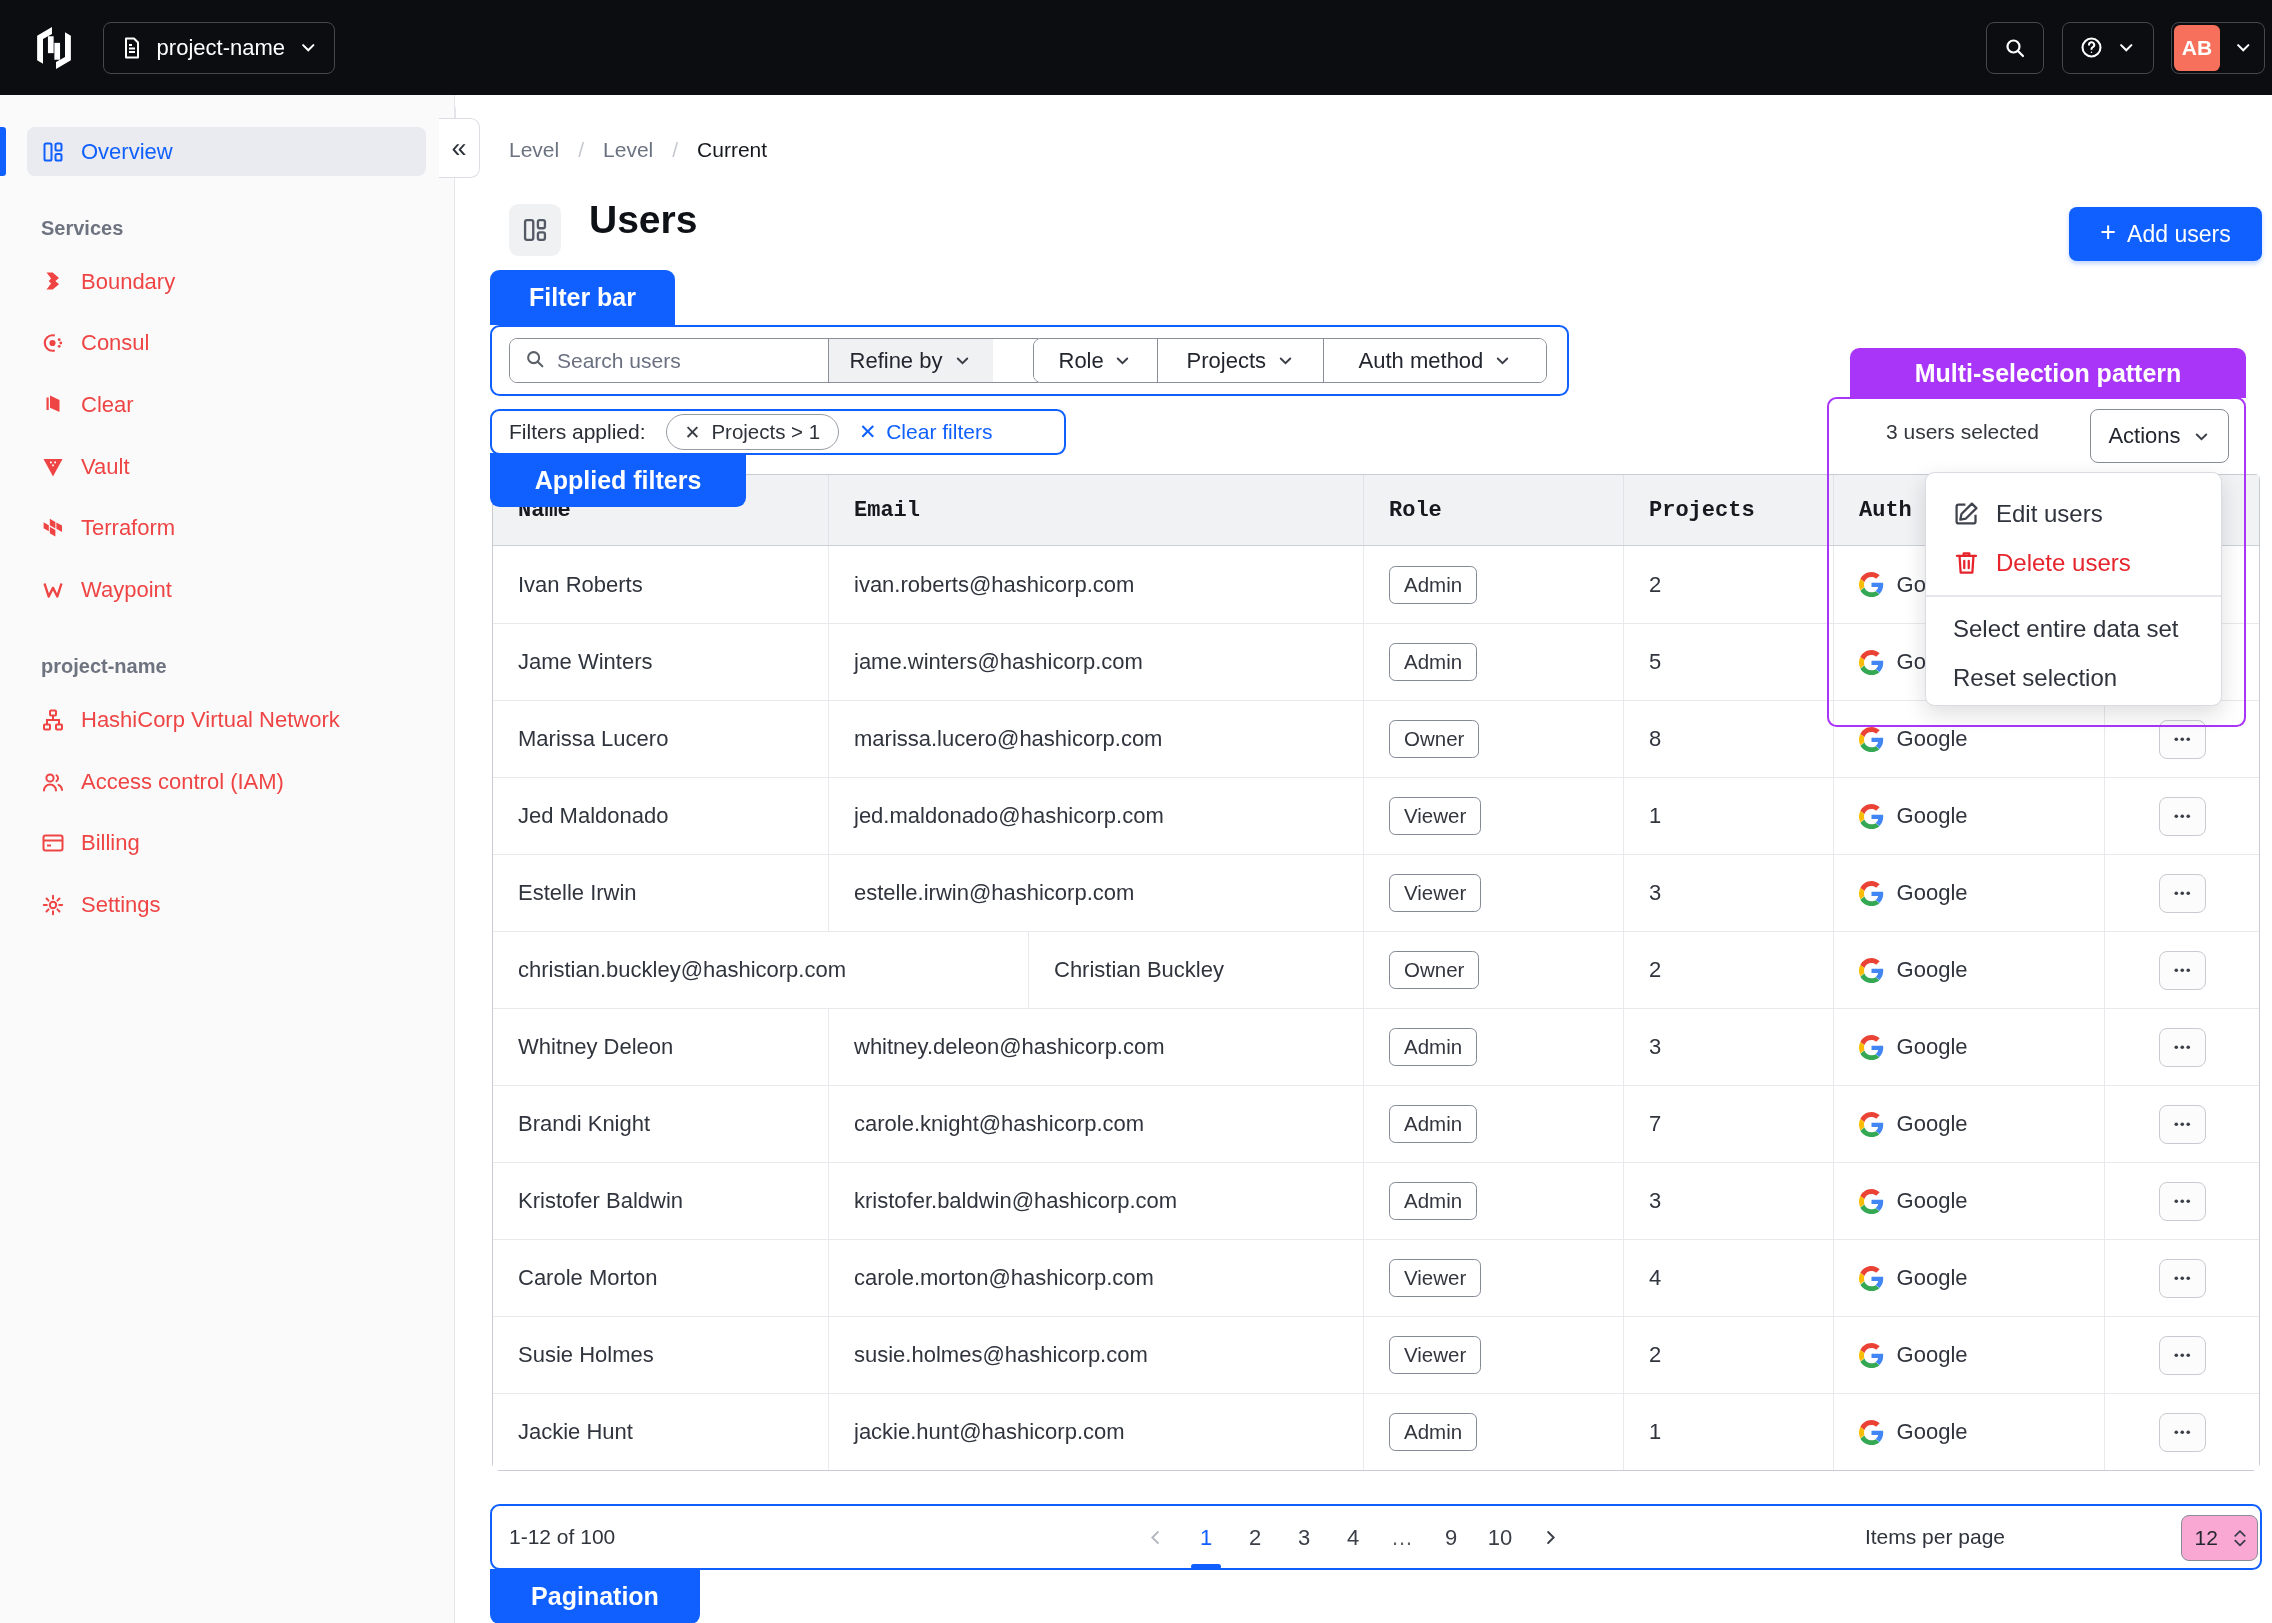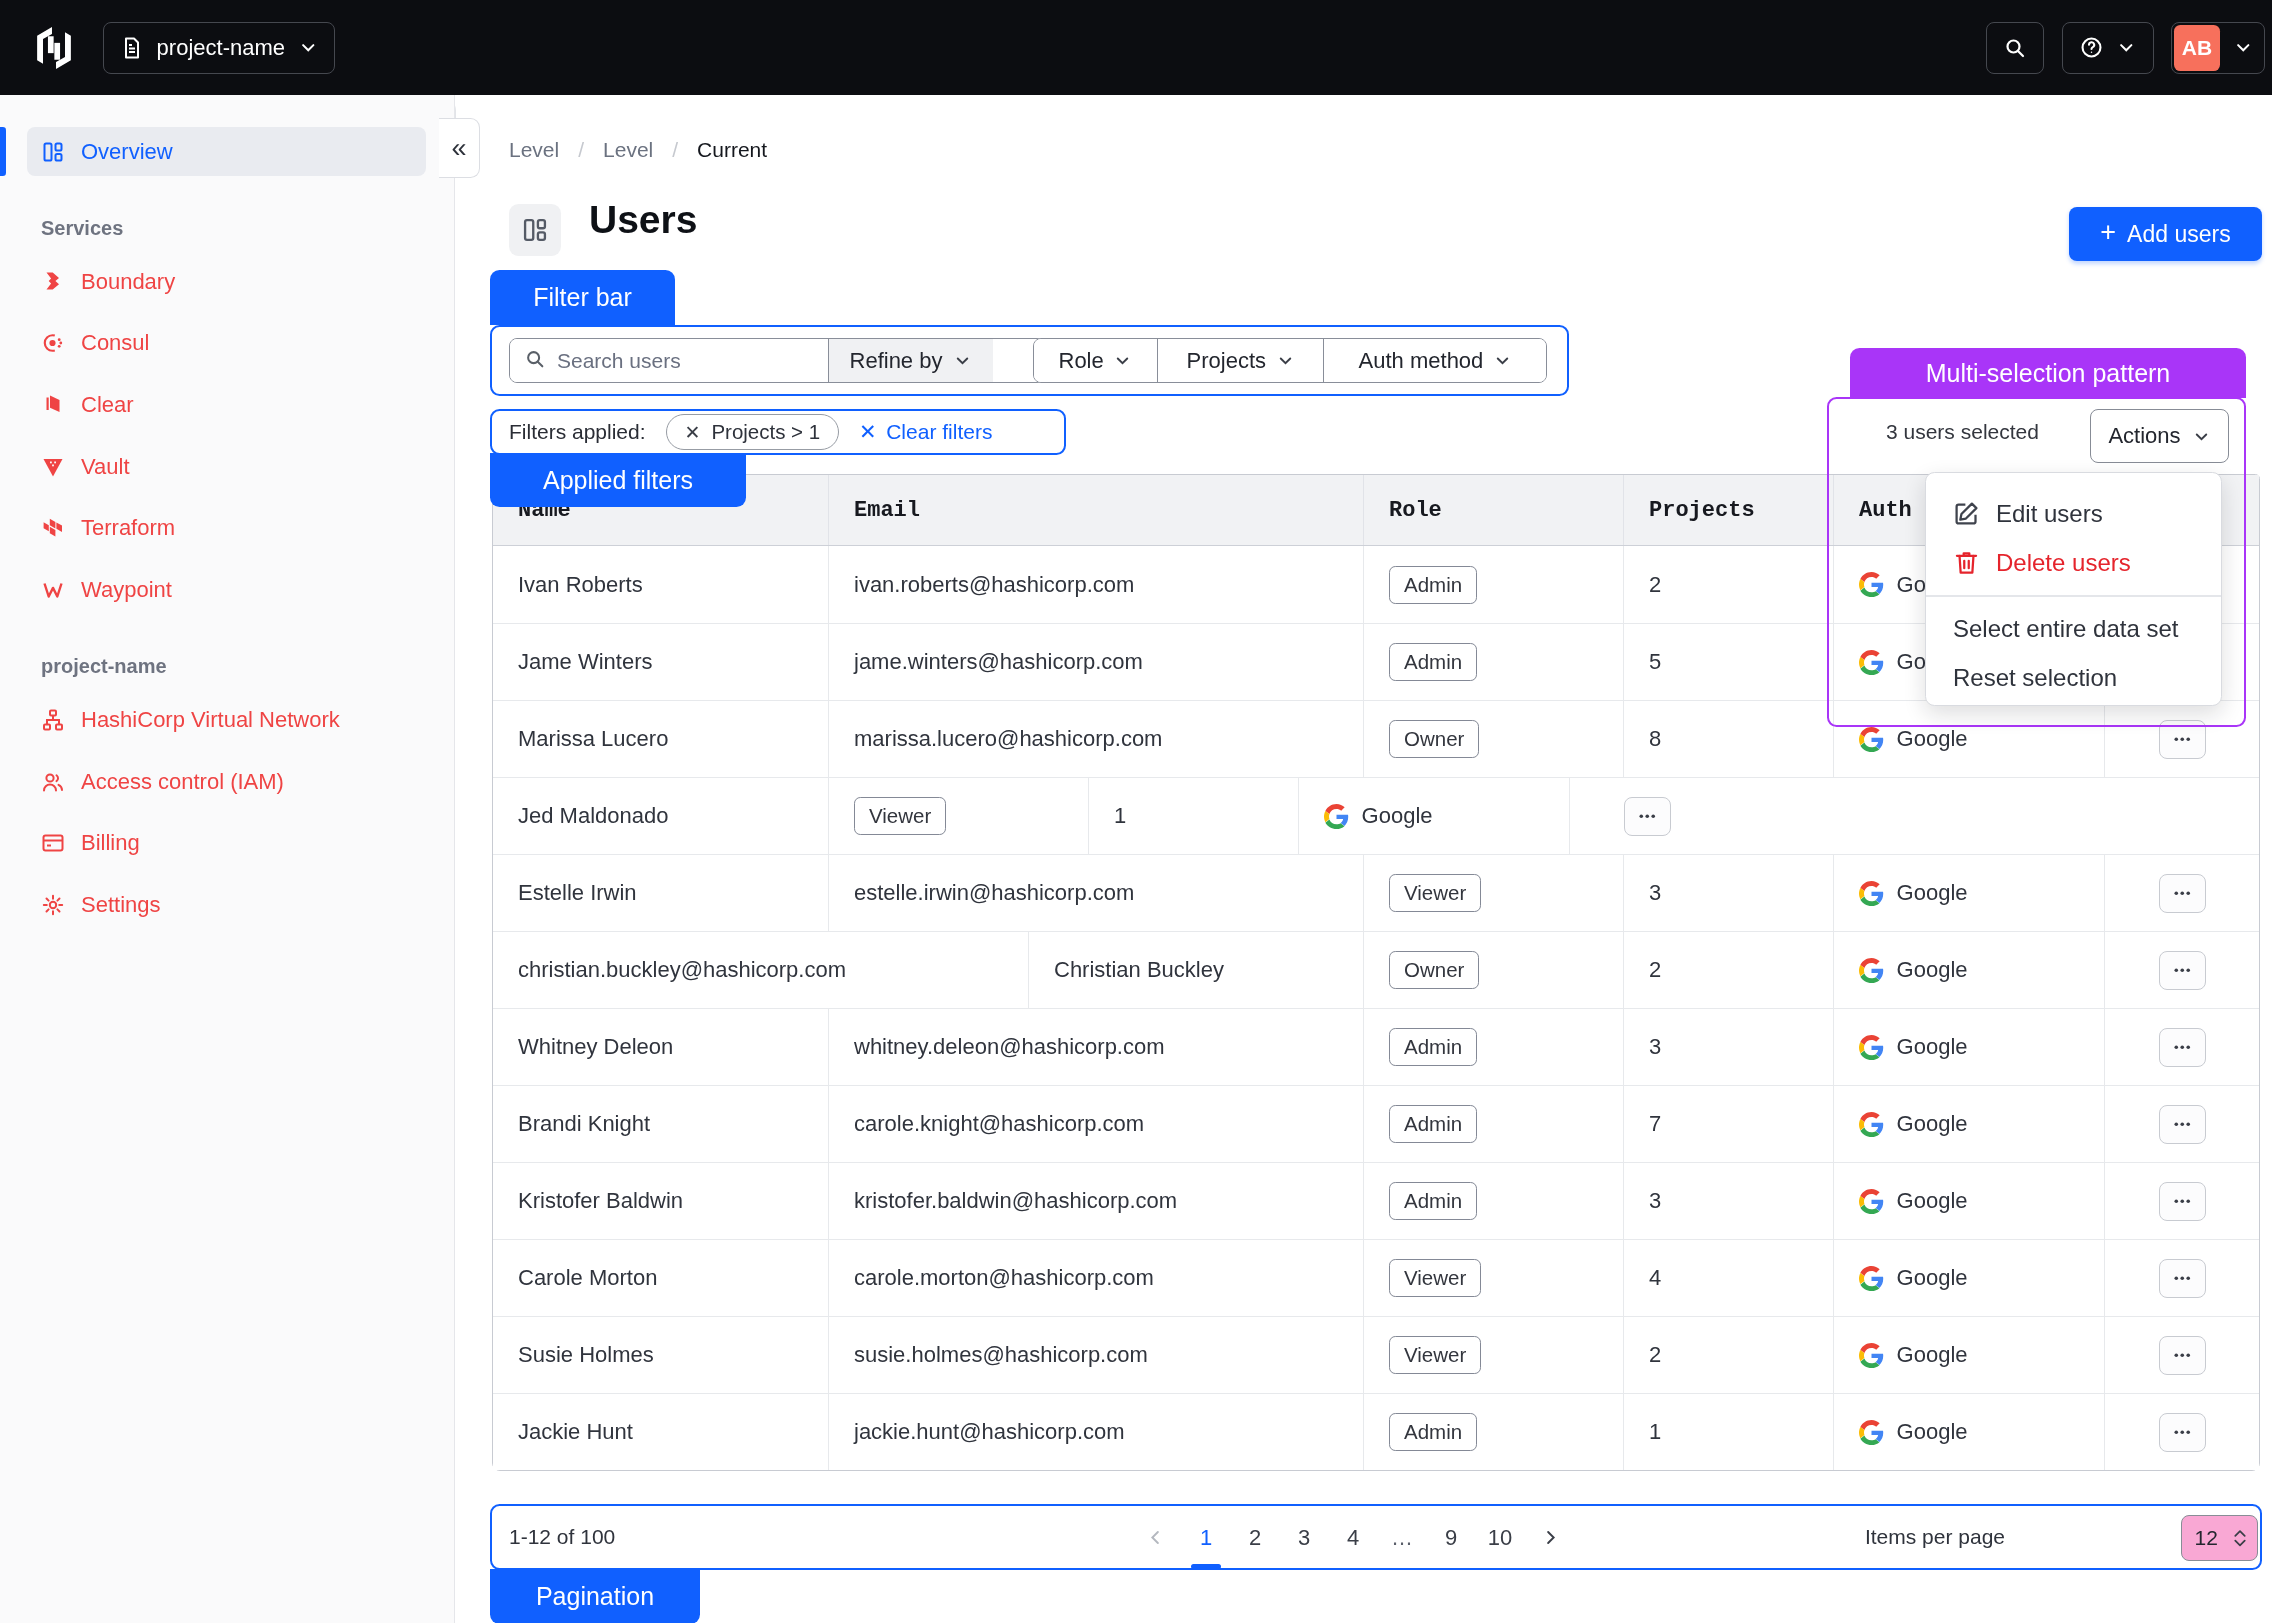--- a/index.html
+++ b/index.html
@@ -48,21 +48,21 @@
 
   .title-icon { position:absolute; left:53px; top:109px; width:52px; height:52px; background:#F0F1F3;
     border-radius:9.5px; display:flex; align-items:center; justify-content:center; color:#555B66; }
   .page-title { position:absolute; left:133px; top:103px; font-size:39px; font-weight:700; color:#0E1116; }
   .add-btn { position:absolute; left:1613px; top:112px; width:193px; height:54px; background:#1060FF;
     border:none; border-radius:8px; color:#fff; font-size:23px; font-weight:500; cursor:pointer;
     display:flex; align-items:center; justify-content:center; gap:11px; box-shadow:0 2.4px 4.7px rgba(16,96,255,.25); }
   .add-btn .plus { font-size:27px; font-weight:400; margin-top:-2.4px; }
 
   
-  .ann-label { position:absolute; background:#1060FF; color:#fff; font-size:25px; font-weight:400;
+  .ann-label { position:absolute; background:#1060FF; color:#fff; font-size:25px; font-weight:700;
     display:flex; align-items:center; justify-content:center; z-index:4; }
   .ann-box { position:absolute; border:2.4px solid #1060FF; border-radius:9.5px; z-index:3; pointer-events:none; }
   .lbl-filter { left:34px; top:175px; width:185px; height:55px; border-radius:9.5px 9.5px 0 0; }
   .box-filter { left:34px; top:230px; width:1079px; height:71px; }
   .lbl-applied { left:34px; top:358px; width:256px; height:54px; border-radius:0 0 9.5px 9.5px; }
   .box-applied { left:34px; top:314px; width:576px; height:46px; }
   .lbl-multi { left:1394px; top:253px; width:396px; height:50px; border-radius:9.5px 9.5px 0 0; background:#A935F8; }
   .box-multi { left:1371px; top:302px; width:419px; height:330px; border-color:#A935F8; }
   .lbl-pagination { left:34px; top:1474px; width:210px; height:55px; border-radius:0 0 9.5px 9.5px; }
   .box-pagination { left:34px; top:1409px; width:1772px; height:66px; }
@@ -503,20 +503,21 @@
                   <circle cx="5" cy="12" r="2.1"></circle>
                   <circle cx="12" cy="12" r="2.1"></circle>
                   <circle cx="19" cy="12" r="2.1"></circle>
                 </svg>
               </button>
             </div>
           </div>
 
           <div class="trow">
             <div class="cell c0">Jed Maldonado</div>
+            <div class="cell c1">jed.maldonado@hashicorp.com</div>
             <div class="cell c2">
               <span class="pill">Viewer</span>
             </div>
             <div class="cell c3">1</div>
             <div class="cell c4">
               <svg class="gicon" viewBox="0 0 48 48">
                 <path fill="#EA4335" d="M24 9.5c3.5 0 6.6 1.2 9 3.5l6.7-6.7C35.6 2.4 30.2 0 24 0 14.6 0 6.5 5.4 2.6 13.2l7.8 6C12.3 13.2 17.7 9.5 24 9.5z"></path>
                 <path fill="#4285F4" d="M46.5 24.5c0-1.6-.1-2.8-.4-4H24v8.5h12.7c-.3 2.1-1.6 5.2-4.7 7.3l7.3 5.7c4.4-4 7.2-10 7.2-17.5z"></path>
                 <path fill="#FBBC05" d="M10.4 28.8c-.5-1.5-.8-3.1-.8-4.8s.3-3.3.8-4.8l-7.8-6C1 16.5 0 20.1 0 24s1 7.5 2.6 10.8z"></path>
                 <path fill="#34A853" d="M24 48c6.2 0 11.4-2 15.2-5.5l-7.3-5.7c-2 1.4-4.6 2.3-7.9 2.3-6.3 0-11.7-3.7-13.6-9.3l-7.8 6C6.5 42.6 14.6 48 24 48z"></path>

